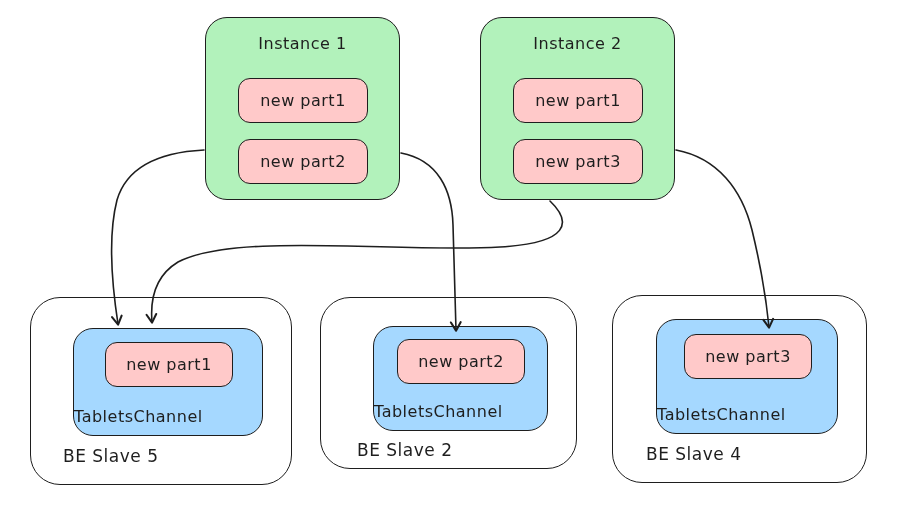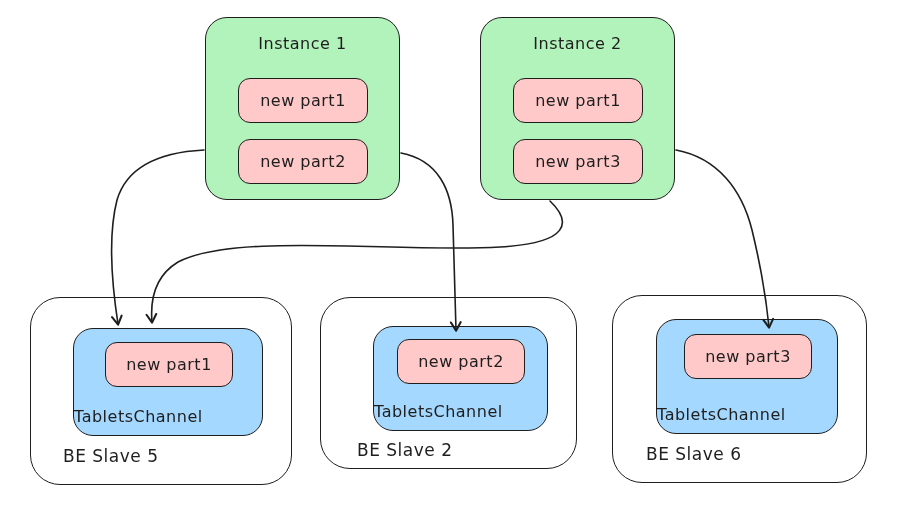--- a/index.html
+++ b/index.html
@@ -95,21 +95,21 @@
     <div class="slave-label" style="left:36px; top:142px;">BE Slave 2</div>
   </div>
 
   <div class="box slave" style="left:612px; top:295px; width:255px; height:188px;">
     <div class="channel" style="left:43px; top:23px; width:182px; height:115px;">
       <div class="part" style="left:27px; top:14px; width:128px; height:45px;">
         <span>new part3</span>
       </div>
       <div class="channel-label">TabletsChannel</div>
     </div>
-    <div class="slave-label" style="left:33px; top:148px;">BE Slave 6</div>
+    <div class="slave-label" style="left:33px; top:148px;">BE Slave 4</div>
   </div>
 
   <svg class="arrows" viewBox="0 0 898 508">
     <defs>
       <marker id="arrowhead" viewBox="0 0 10 10" refX="7.5" refY="5" markerWidth="8" markerHeight="8" orient="auto-start-reverse">
         <path d="M1.5,1.2 L8,5 L1.5,8.8" fill="none" stroke="#1e1e1e" stroke-width="1.6" stroke-linecap="round" stroke-linejoin="round"></path>
       </marker>
     </defs>
 
     <path class="edge" marker-end="url(#arrowhead)" d="M 204 150 C 165 152, 128 163, 117 200 C 108 235, 112 285, 118 324"></path>

